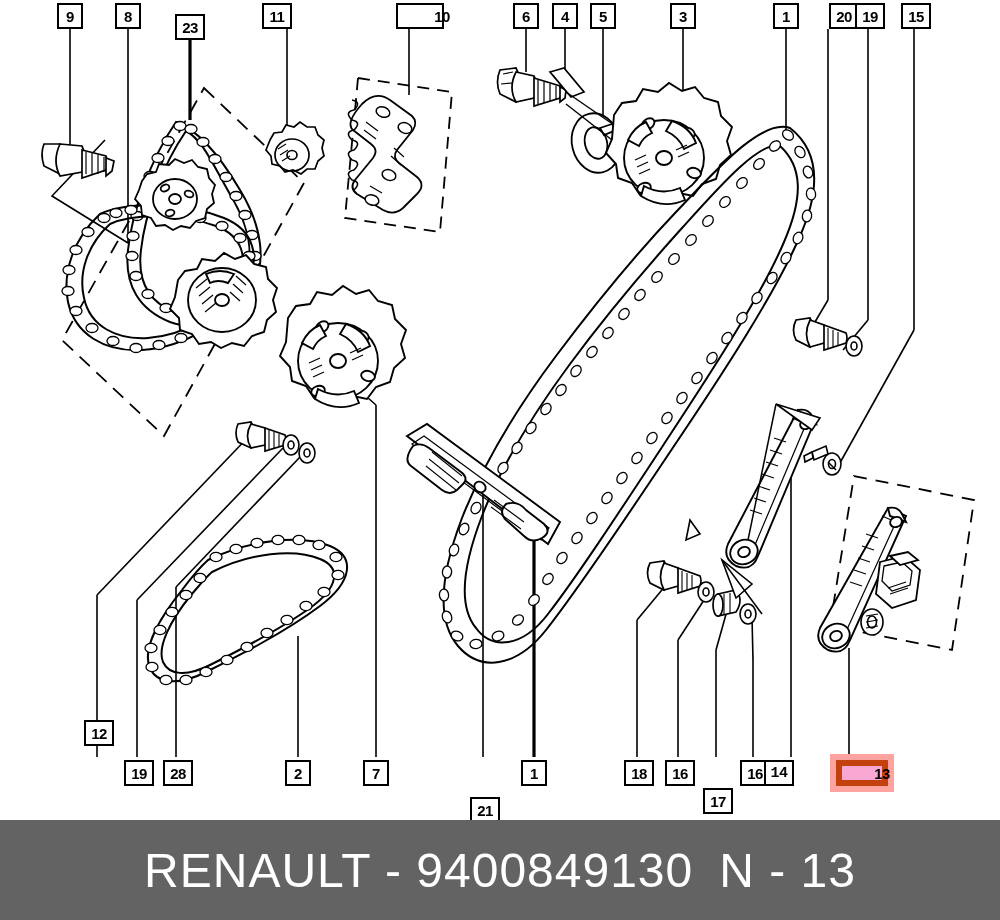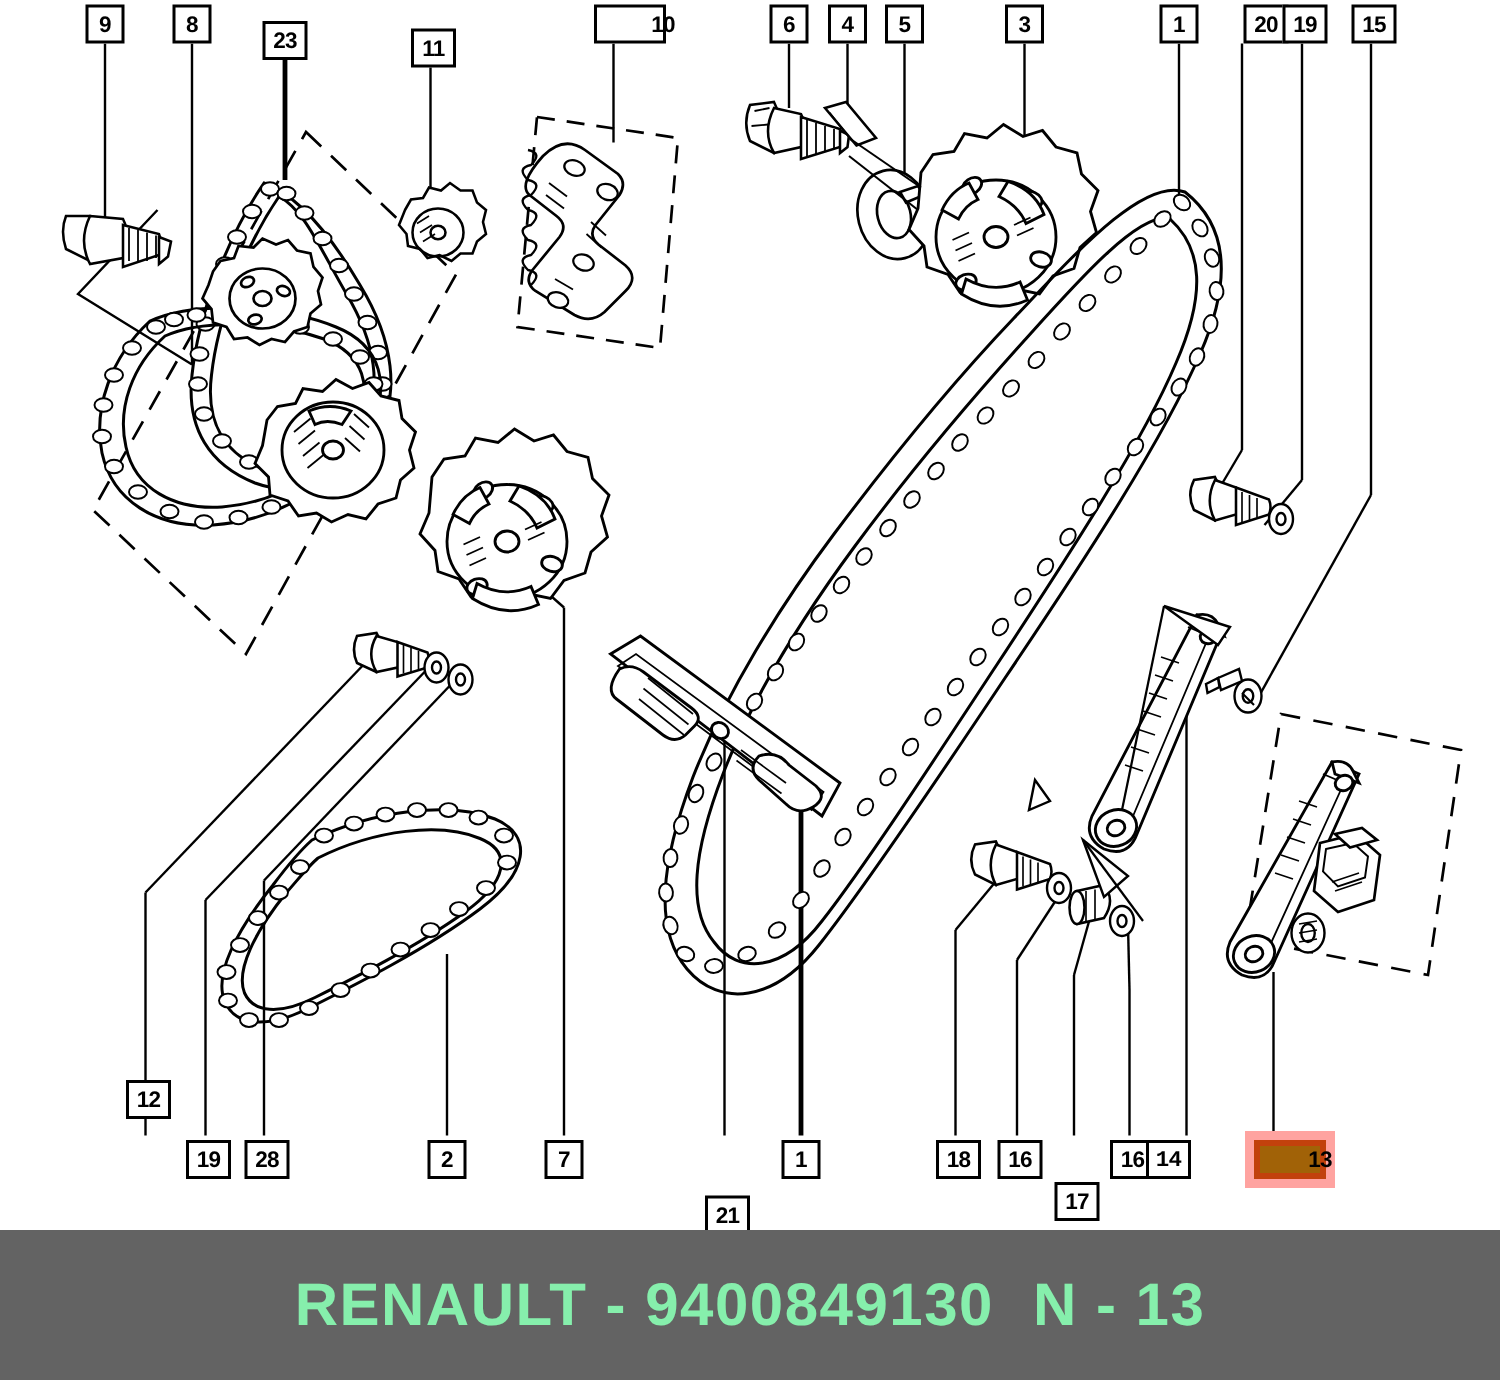--- a/index.html
+++ b/index.html
@@ -37,42 +37,42 @@
     font-family:"Liberation Sans", sans-serif;
     font-size:15px;
     font-weight:bold;
     color:#000000;
     line-height:1;
     letter-spacing:-0.5px;
     z-index:5;
   }
   .callout.wide{width:30px;}
   .callout.highlight{
-    border:4px solid #c2410c;
-    background:#a16207;
+    border:6px solid #c2410c;
+    background:#f9a8d4;
     color:#000000;
     box-shadow:0 0 0 6px #ffa3a0;
     padding-left:40px;
   }
   
   #footer-bar{
     position:absolute;
     left:0; top:820px;
     width:1000px; height:100px;
     background:#636363;
     display:flex;
     align-items:center;
     justify-content:center;
     z-index:10;
   }
   #footer-text{
-    color:#86efac;
+    color:#ffffff;
     font-family:"Liberation Sans", sans-serif;
-    font-size:40px;
-    font-weight:700;
+    font-size:48px;
+    font-weight:400;
     letter-spacing:1px;
     white-space:pre;
   }
   .sep{display:inline-block;width:26px;}
 </style>
 </head>
 <body>
 
 <div id="page">
 
@@ -615,21 +615,21 @@
         </g>
       </g>
 
       <line x1="836" y1="470" x2="828" y2="462" stroke="#000" stroke-width="1.4"></line>
     </svg>
 
     <div id="callout-layer">
         <div class="callout" style="left: 57px; top: 3px;">9</div>
         <div class="callout" style="left: 115px; top: 3px;">8</div>
         <div class="callout wide" style="left: 175px; top: 3px; margin-top: 11px;">23</div>
-        <div class="callout wide" style="left: 274px; top: 3px; margin-top: 16px;">11</div>
+        <div class="callout wide" style="left: 262px; top: 3px;">11</div>
         <div class="callout wide" style="left: 396px; top: 3px; padding-left: 44px;">10</div>
         <div class="callout" style="left: 513px; top: 3px;">6</div>
         <div class="callout" style="left: 552px; top: 3px;">4</div>
         <div class="callout" style="left: 590px; top: 3px;">5</div>
         <div class="callout" style="left: 670px; top: 3px;">3</div>
         <div class="callout" style="left: 773px; top: 3px;">1</div>
         <div class="callout wide" style="left: 829px; top: 3px;">20</div>
         <div class="callout wide" style="left: 855px; top: 3px;">19</div>
         <div class="callout wide" style="left: 901px; top: 3px;">15</div>
         <div class="callout wide" style="left: 84px; top: 720px;">12</div>

